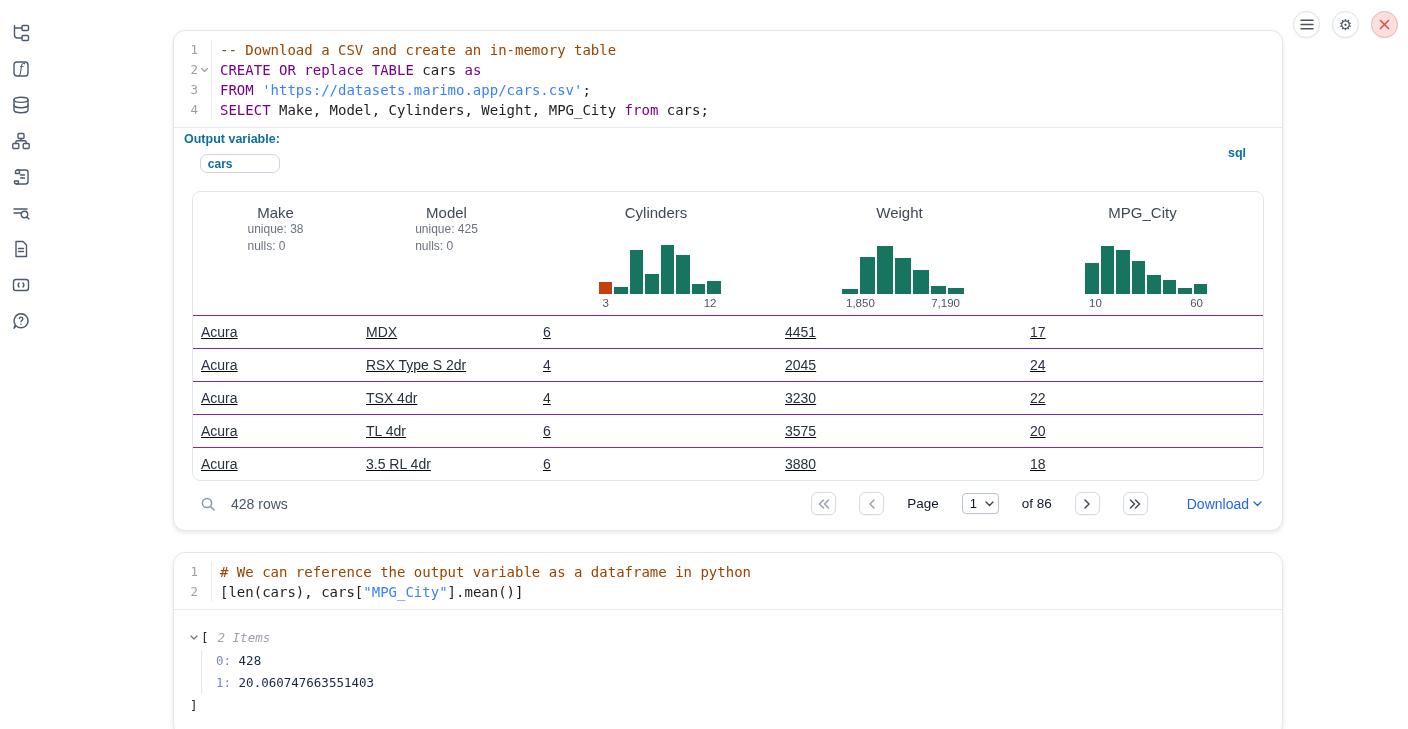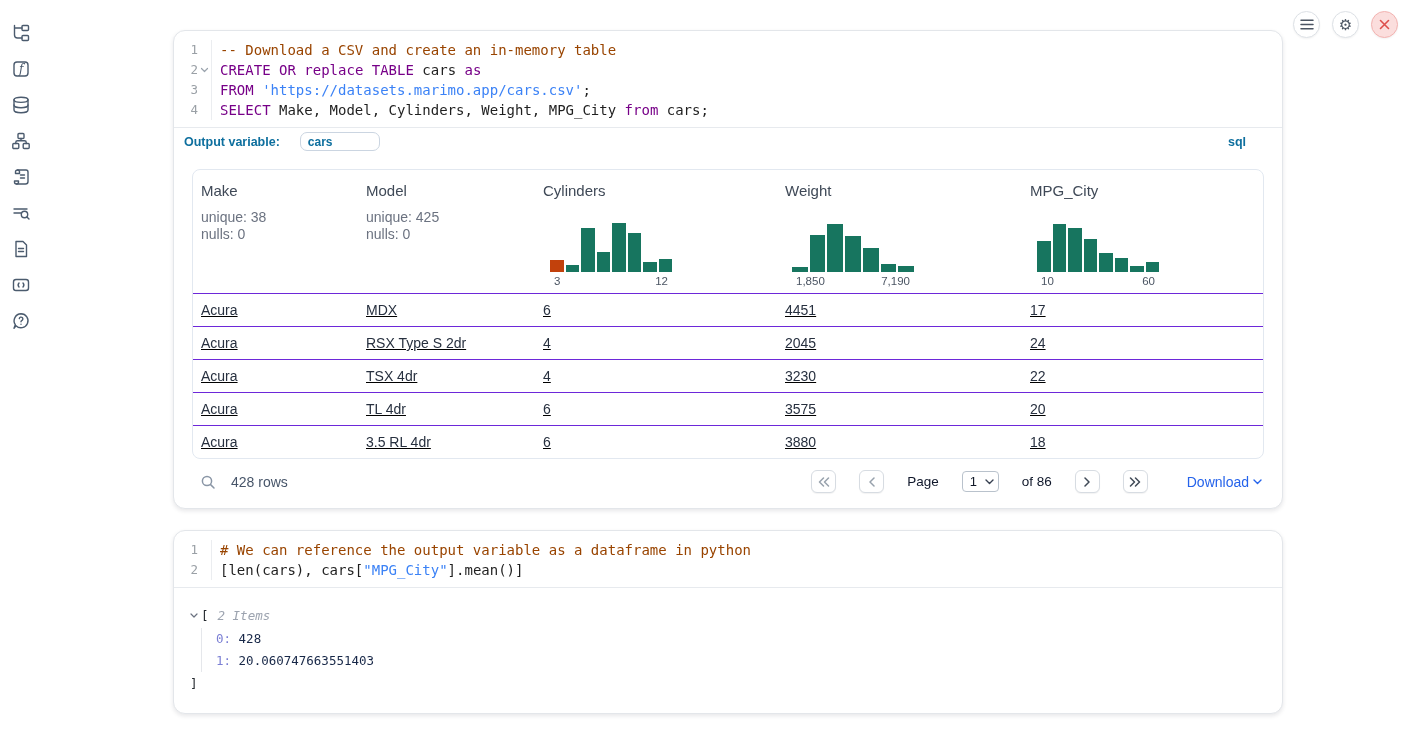--- a/index.html
+++ b/index.html
@@ -36,35 +36,35 @@
   .foldslot { width:13px; flex:none; display:flex; align-items:center; justify-content:center; }
   .ctext { padding-left:8px; white-space:pre; color:#1f1f1f; }
   .tok-kw  { color:#770088; }
   .tok-str { color:#3b82f6; }
   .tok-com { color:#994400; }
   .tok-pl  { color:#1f1f1f; }
 
   
   .cell-footer { display:flex; justify-content:space-between; align-items:center;
                  border-top:1px solid #e7eaee; padding:4px 10px; }
-  .ov { display:flex; align-items:center; gap:20px; }
+  .ov { display:flex; align-items:flex-end; gap:8px;flex-direction:column; }
   .ov-label { color:var(--accent); font-weight:700; font-size:12.5px; }
   .ov-input { width:80px; height:19px; border:1px solid #cbd5e1; border-radius:7px;
               font-family:"Liberation Sans",sans-serif; font-size:12px; font-weight:700;
               color:var(--accent); padding:0 7px; outline:none; }
   .lang { color:var(--accent); font-weight:700; font-size:12.5px; margin-right:26px; }
 
   
   .output-area { padding:14px 18px 13px; }
   .dtable { border:1px solid #e2e8f0; border-radius:8px; overflow:hidden; }
   .trow { display:grid; grid-template-columns:165px 177px 242px 245px 1fr; }
   #table-head { height:123px; }
-  .th { display:flex; flex-direction:column; padding:12px 8px 0; }
+  .th { display:flex; flex-direction:column; padding:12px 8px 0;align-items:center; }
   .th-name { font-size:15px; color:#3f4957; }
-  .meta { margin-top:10px; font-size:14px; color:#6b7280; line-height:17px; }
+  .meta { margin-top:0; font-size:12px; color:#6b7280; line-height:17px; }
   .hist-wrap { margin-top:auto; padding-bottom:6px; width:122px; margin-left:7px; }
   .hist-bars { height:52px; display:flex; align-items:flex-end; gap:2px; }
   .bar { flex:1; background:var(--teal); }
   .bar.hl { background:var(--orange); }
   .hist-axis { display:flex; justify-content:space-between; font-size:11.5px; color:#4b5563;
                padding:3px 4px 0; }
   .brow { border-top:1px solid #6d28d9; height:33px;text-decoration:underline; }
   .td { padding:0 8px; display:flex; align-items:center; font-size:14px; color:#27303f; }
 
   

